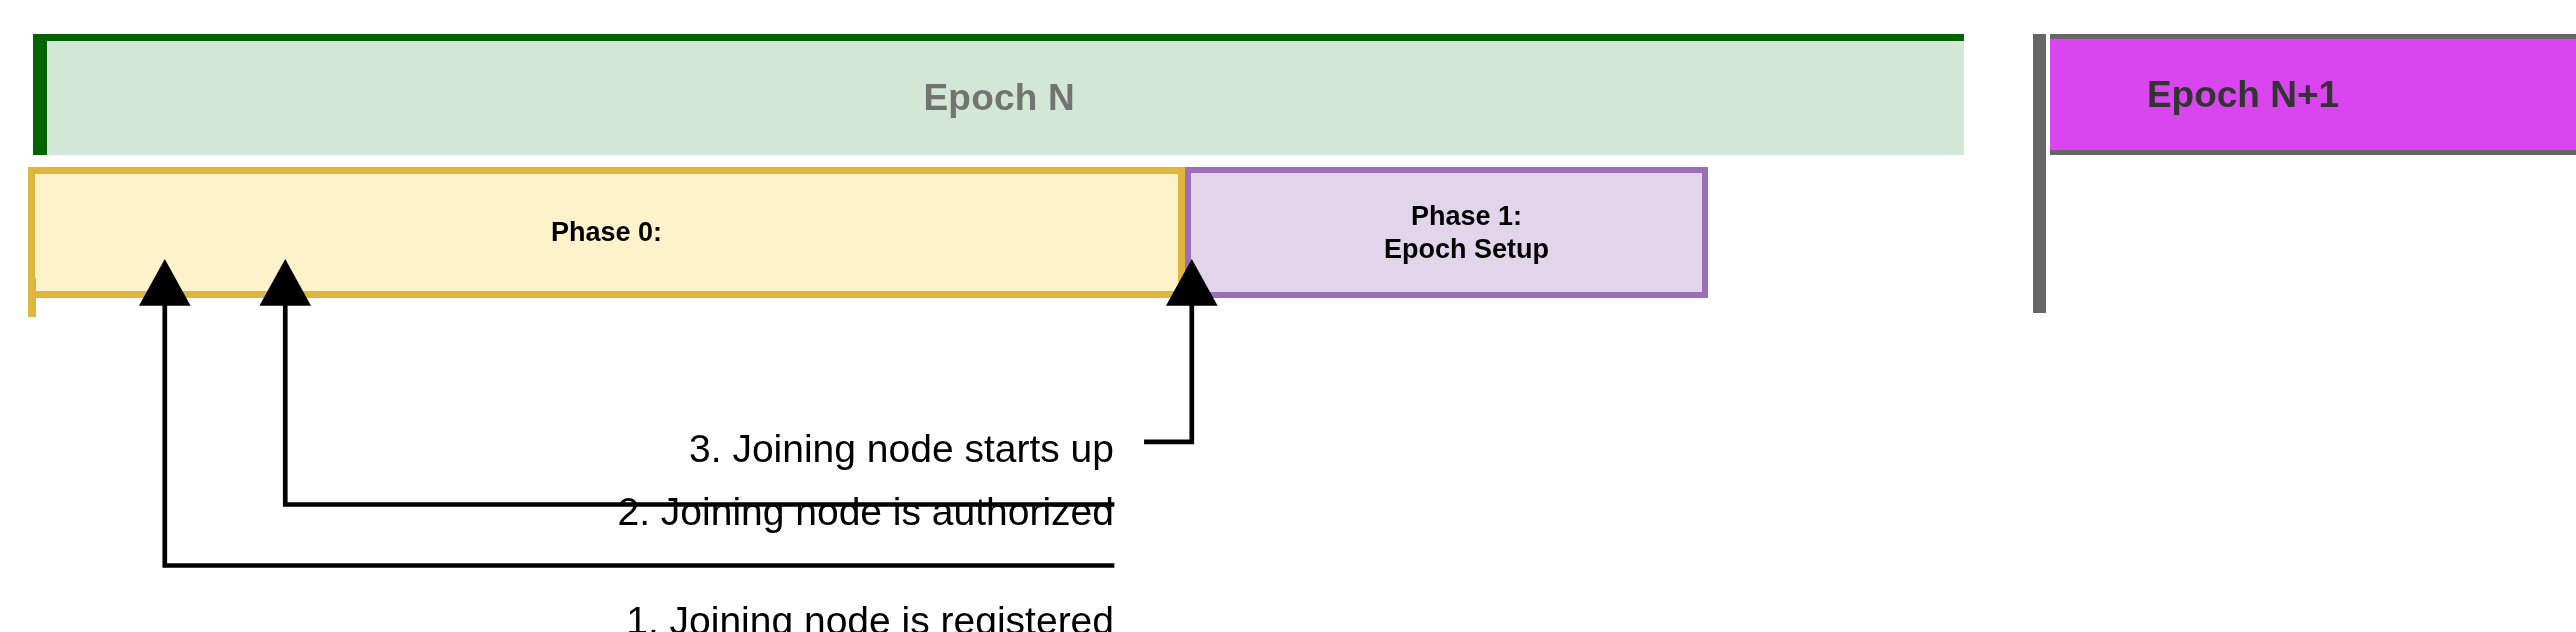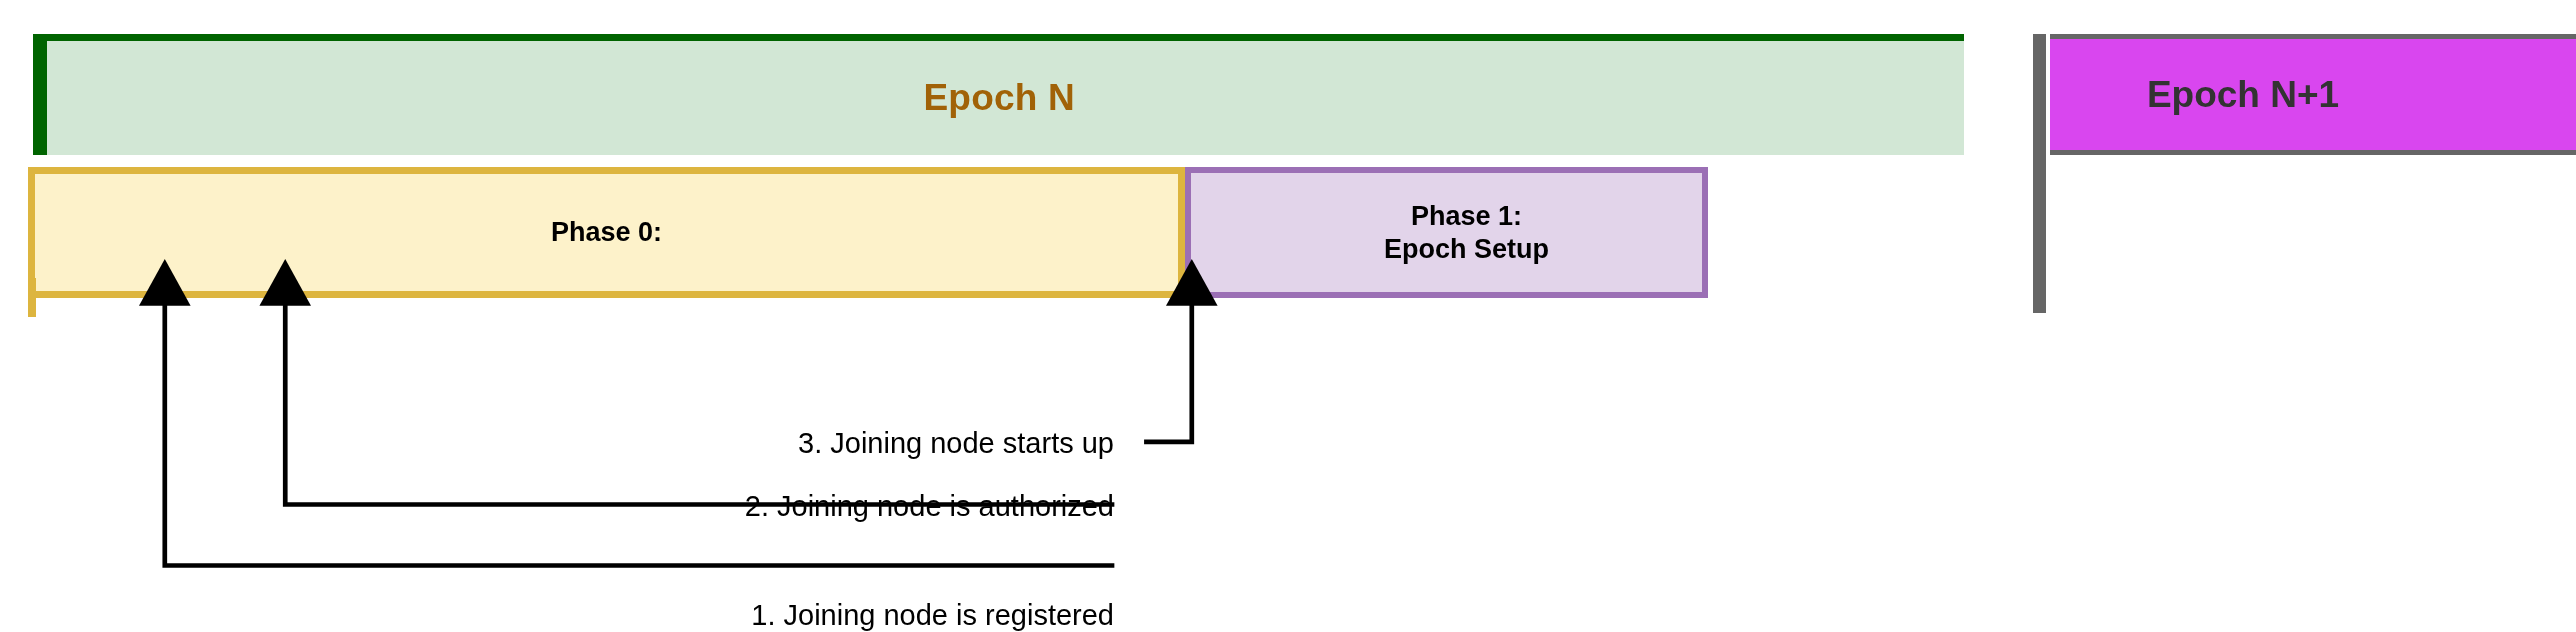--- a/index.html
+++ b/index.html
@@ -29,21 +29,21 @@
     border-top: 7px solid #006400;
     border-left: 14px solid #006400;
     box-sizing: border-box;
     display: flex;
     align-items: center;
     justify-content: center;
   }
   .epoch-n-label {
     font-size: 37px;
     font-weight: bold;
-    color: #a16207;
+    color: #737373;
     letter-spacing: 0.2px;
     transform: translateX(-6.3px);
   }
 
   .epoch-divider {
     position: absolute;
     left: 2033px;
     top: 34px;
     width: 12.5px;
     height: 279px;
@@ -123,21 +123,21 @@
     position: absolute;
     left: 0;
     top: 0;
     width: 2576px;
     height: 632px;
     pointer-events: none;
   }
 
   .callout-label {
     position: absolute;
-    font-size: 29px;
+    font-size: 39px;
     color: #000000;
     white-space: nowrap;
     text-align: right;
   }
   .cl-3 { left: 0px; top: 427px; width: 1114px; }
   .cl-2 { left: 0px; top: 490px; width: 1114px; }
   .cl-1 { left: 0px; top: 552px; width: 1114px; margin-top: 47px; }
 </style>
 </head>
 <body>

